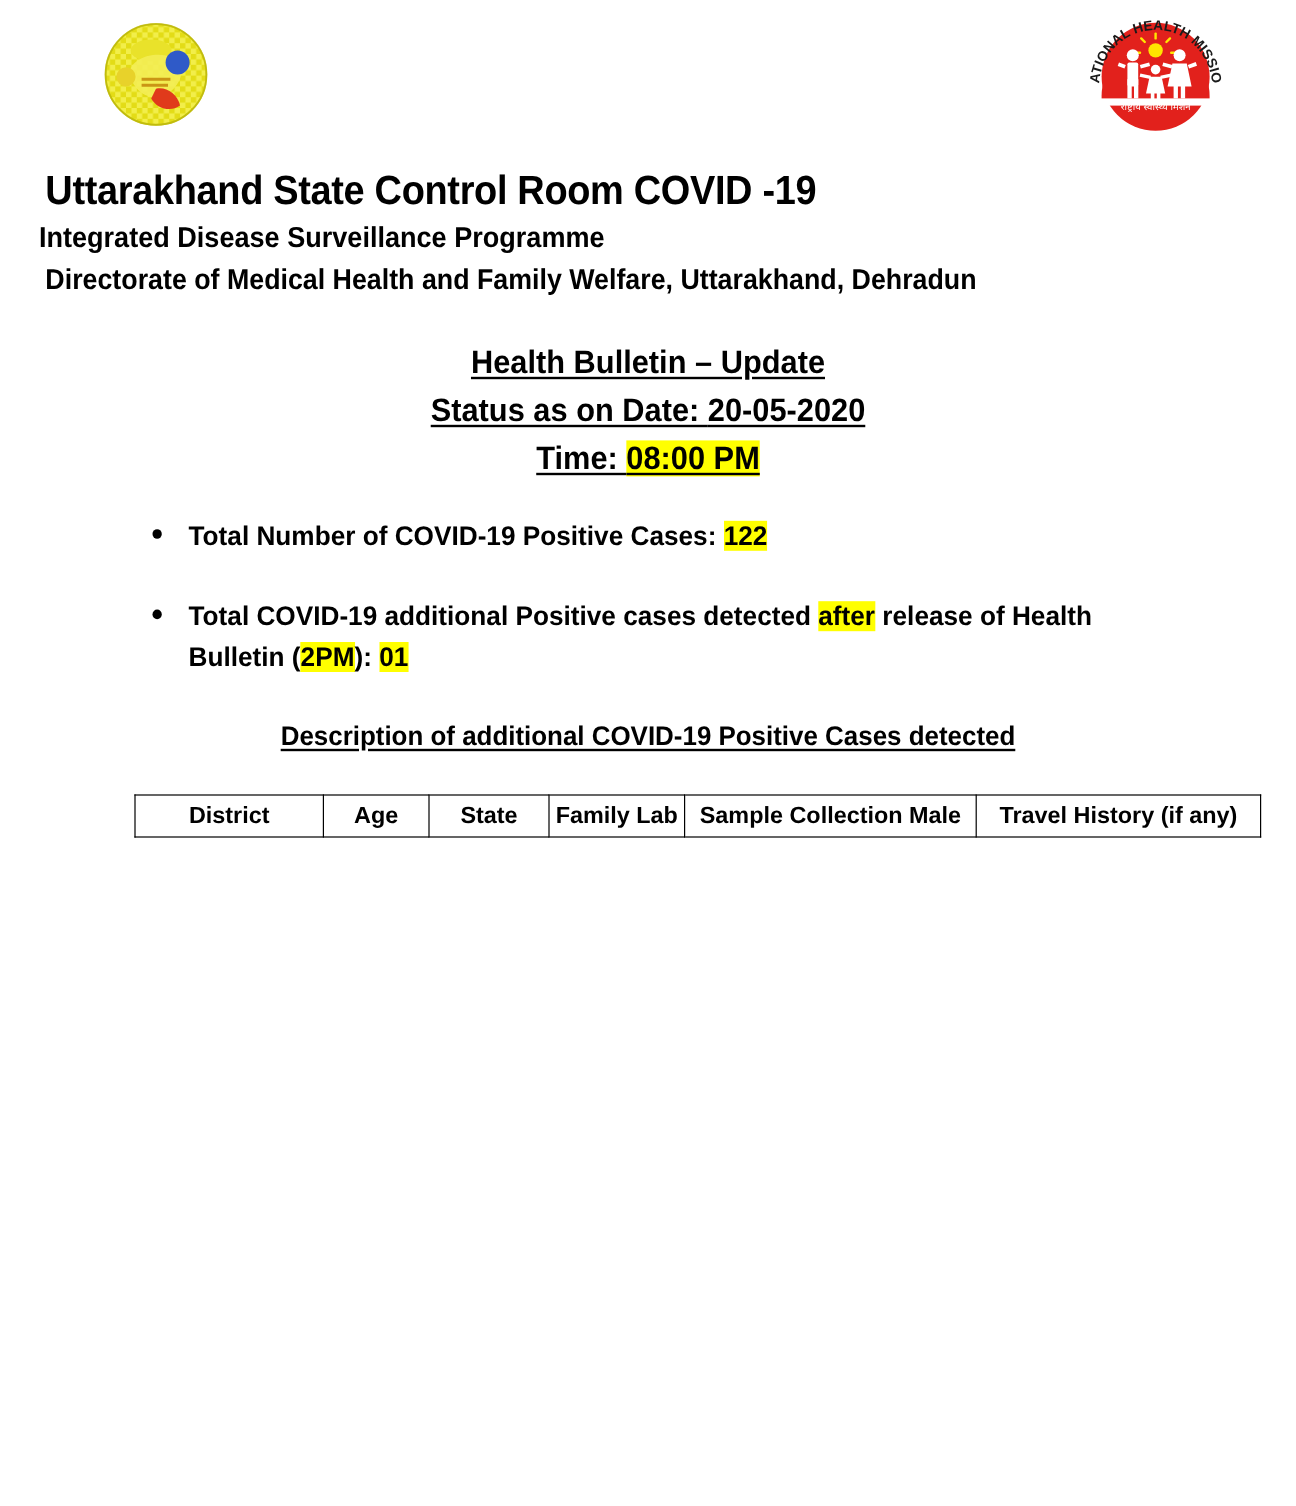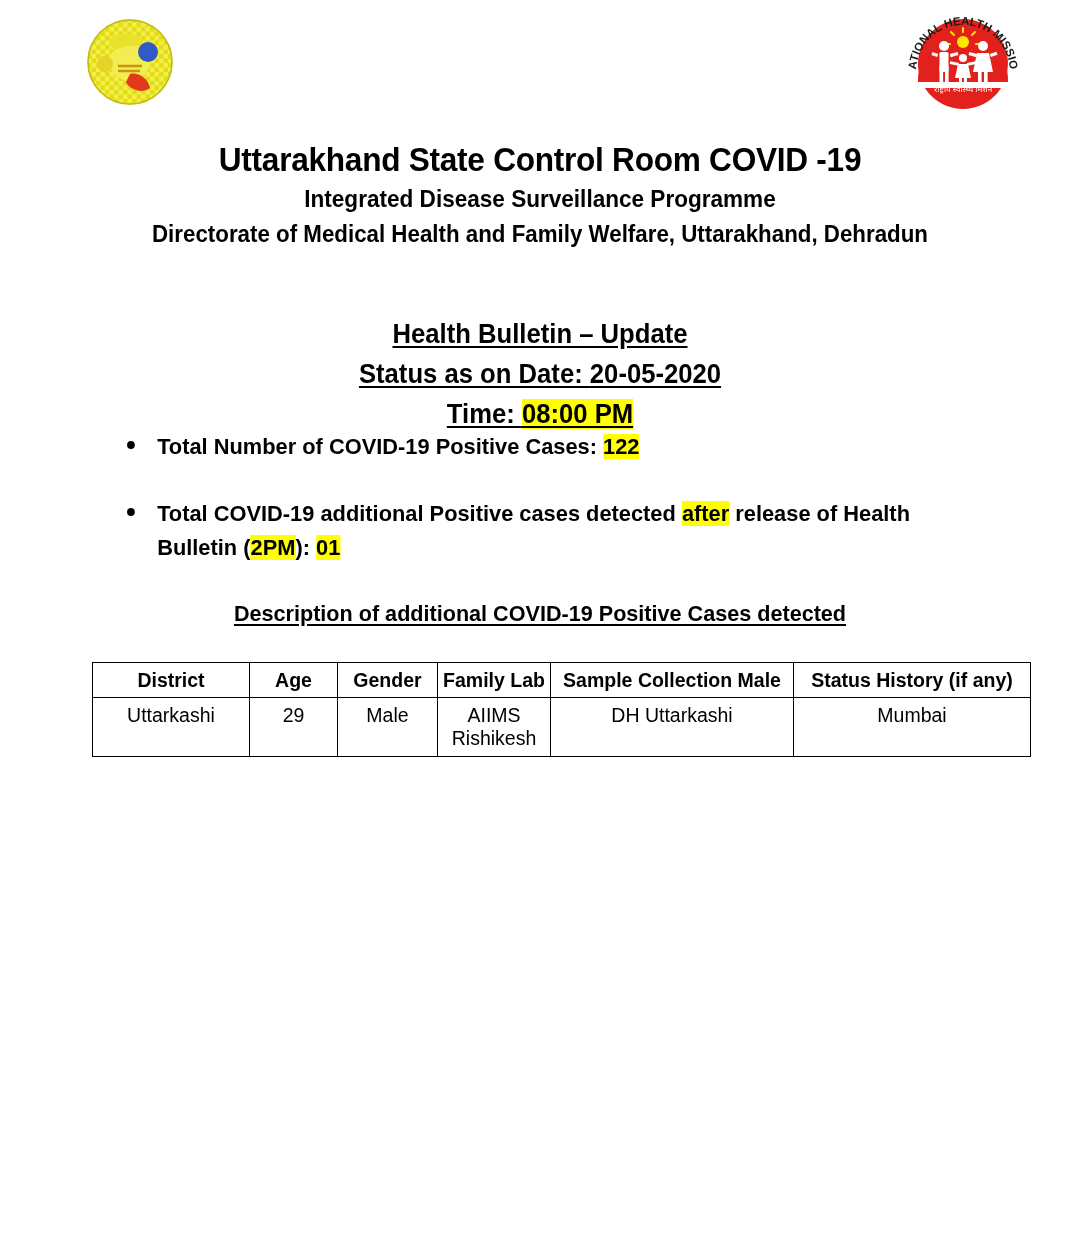--- a/index.html
+++ b/index.html
@@ -31,21 +31,20 @@
   .logo-idsp   { left: 78px;  top: 18px; width: 104px; height: 88px; }
   .logo-ukd    { left: 496px; top: 8px;  width: 124px; height: 100px; }
   .logo-nhm    { left: 898px; top: 6px;  width: 130px; height: 104px; }
 
   
   .title-block {
     position: absolute;
     top: 140px;
     left: 0;
     width: 1080px;
-    text-align: center;
   }
   .t-main {
     font-size: 34px;
     font-weight: bold;
     letter-spacing: -0.3px;
     line-height: 1.12;
     transform: scaleX(0.93);
     transform-origin: center;
   }
   .t-sub1 {
@@ -64,21 +63,20 @@
     transform: scaleX(0.93);
     transform-origin: center;
   }
 
   .bulletin-block {
     position: absolute;
     top: 283px;
     left: 0;
     width: 1080px;
     text-align: center;
-    margin-top: 32px;
   }
   .b-line {
     font-size: 27px;
     font-weight: bold;
     line-height: 1.48;
     transform: scaleX(0.95);
     transform-origin: center;
   }
   .b-line u, .b-line .u {
     text-decoration: underline;
@@ -127,21 +125,21 @@
     text-decoration: underline;
     text-underline-offset: 3px;
     transform: scaleX(0.96);
     transform-origin: center;
   }
 
   
   .case-table {
     position: absolute;
     top: 662px;
-    left: 92px;
+    left: 112px;
     width: 938px;
     border-collapse: collapse;
     table-layout: fixed;
   }
   .case-table th,
   .case-table td {
     border: 1.4px solid #000;
     text-align: center;
     vertical-align: top;
     font-size: 19.5px;
@@ -279,29 +277,21 @@
       <col class="col-age">
       <col class="col-gender">
     <col class="col-lab">
       <col class="col-unit">
       <col class="col-travel">
   </colgroup>
   <thead>
     <tr>
       <th>District</th>
       <th>Age</th>
-      <th>Gender</th>
+      <th>State</th>
       <th>Family Lab</th>
       <th>Sample Collection Male</th>
-      <th>Status History (if any)</th>
+      <th>Travel History (if any)</th>
     </tr>
   </thead>
   <tbody>
-    <tr>
-      <td>Uttarkashi</td>
-      <td>29</td>
-      <td>Male</td>
-      <td class="cell-wrap">AIIMS Rishikesh</td>
-      <td>DH Uttarkashi</td>
-      <td>Mumbai</td>
-    </tr>
   </tbody>
 </table>
 
 </body></html>

